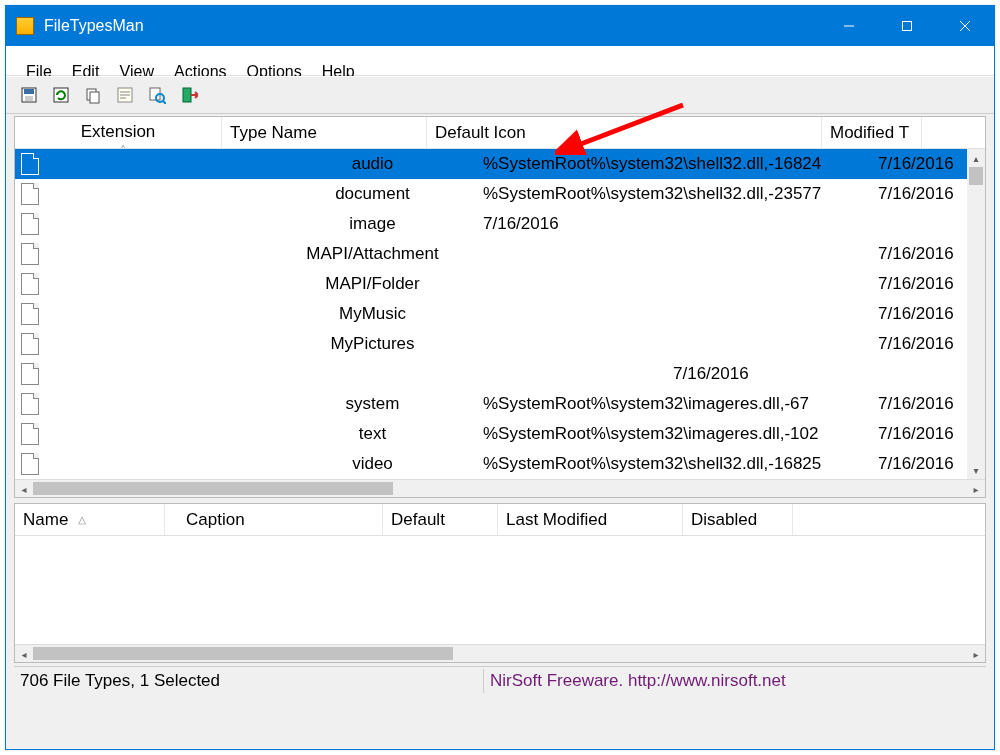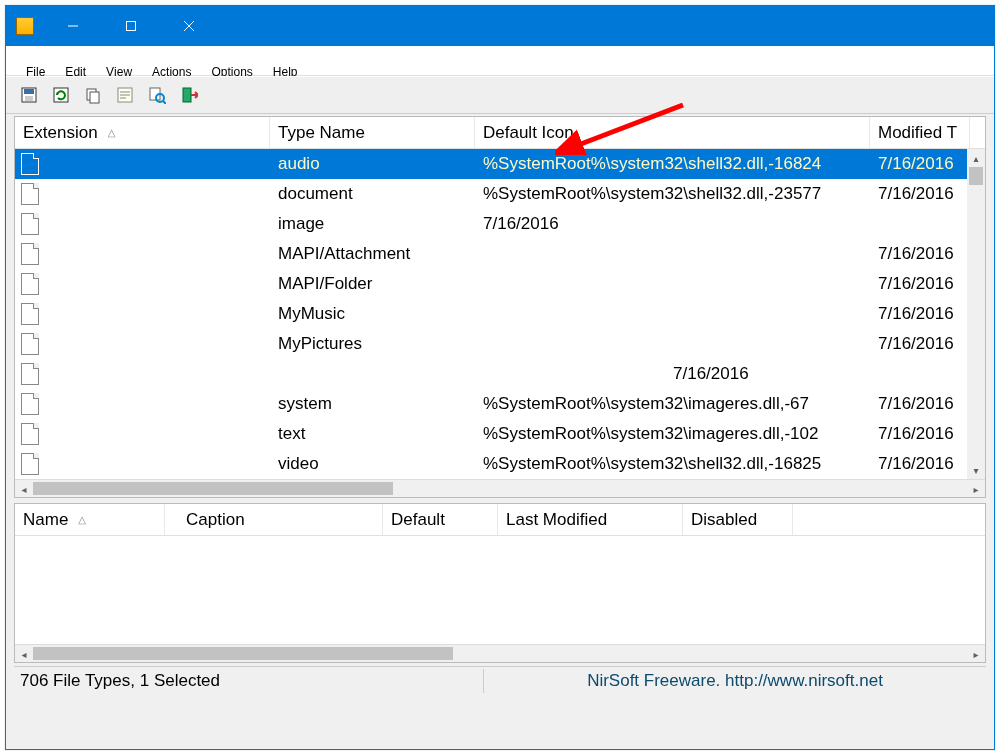--- a/index.html
+++ b/index.html
@@ -25,21 +25,21 @@
   .titlebar .win-btn {
     width: 58px; height: 100%; display: flex; align-items: center; justify-content: center;
     color: #fff;
   }
   .win-btn svg { stroke: #fff; stroke-width: 1; fill: none; }
   
   .menubar {
     height: 30px; background: #fff; border-bottom: 1px solid #e0e0e0;
     display: flex; align-items: center; padding-left: 10px;
   }
-  .menubar .menu-item { padding: 3px 10px; font-size: 12px; cursor: default; margin-top: 22px; }
+  .menubar .menu-item { padding: 3px 10px; font-size: 16px; cursor: default; margin-top: 22px; }
   .menubar .menu-item span { display: inline-block; }
   .menubar .menu-item .ul { text-decoration: underline; }
   
   .toolbar {
     height: 38px; background: #efefef; border-top: 1px solid #fff; border-bottom: 1px solid #ccc;
     display: flex; align-items: center; padding-left: 10px; gap: 6px;
   }
   .toolbar .tbtn { width: 26px; height: 26px; display: flex; align-items: center; justify-content: center; }
   
   .panel {
@@ -56,21 +56,21 @@
   .hcell {
     border-right: 1px solid #e8e8e8; padding: 5px 8px; font-size: 17px;
     white-space: nowrap; overflow: hidden; display: flex; align-items: center;
   }
   .sort-arrow { margin-left: 10px; font-size: 10px; color: #888; }
   
   .listbody { flex: 1; overflow: hidden; position: relative; }
   .row {
     height: 30px; display: flex; align-items: center; font-size: 17px;
   }
-  .row.selected { background: #0078d7; color: #fef9c3; }
+  .row.selected { background: #0078d7; color: #000000; }
   .row .cell { padding: 0 8px; white-space: nowrap; overflow: hidden; }
   .row .icon-cell { width: 28px; display: flex; justify-content: center; padding: 0 4px 0 6px; }
   .file-icon {
     width: 18px; height: 22px; border: 1px solid #888; background: #fff;
     position: relative;
   }
   .file-icon.sel { border-color: #fff; background: #0078d7; }
   .file-icon::before {
     content: ""; position: absolute; top: -1px; right: -1px; width: 5px; height: 5px;
     background: #f0f0f0; border-left: 1px solid #888; border-bottom: 1px solid #888;
@@ -89,43 +89,44 @@
     height: 18px; background: #f0f0f0; border-top: 1px solid #ddd; display: flex; flex-shrink: 0;
   }
   .hscroll .track { flex: 1; position: relative; }
   .hscroll .thumb { position: absolute; top: 2px; bottom: 2px; background: #c2c2c2; }
   
   .statusbar {
     height: 28px; margin: 3px 8px 3px 8px; display: flex; font-size: 17px; border-top: 1px solid #ccc;
     align-items: center;
   }
   .statusbar .cell1 { width: 470px; border-right: 1px solid #ccc; padding: 2px 6px; }
-  .statusbar .cell2 { flex: 1; padding: 2px 6px; color: #0c4a6e; text-align: center; }
+  .statusbar .cell2 { flex: 1; padding: 2px 6px; color: #701a75; }
   
   .red-arrow { position: absolute; pointer-events: none; }
   
-  .uc-ext { width: 255px; }
-  .uc-type { width: 205px; }
+  .uc-ext { width: 207px; flex-direction: column; }
+  .uc-type { width: 205px; text-align: center; }
   .uc-icon { width: 395px; }
   .uc-mod { width: 100px; }
   
   .lc-name { width: 150px; }
   .lc-cap { width: 205px; margin-left: 13px; }
   .lc-def { width: 115px; }
   .lc-dis { width: 110px; }
   .lc-last { width: 185px; }
   .lc-cmd { width: 200px; }
 </style>
 </head>
 <body>
 
 <div class="window">
 
   <div class="titlebar">
     <div class="app-icon"></div>
+    <div class="title">FileTypesMan</div>
     <div class="win-controls">
       <div class="win-btn">
         <svg width="12" height="12">
             <line x1="1" y1="6" x2="11" y2="6"></line>
           </svg>
       </div>
       <div class="win-btn">
         <svg width="12" height="12">
             <rect x="1.5" y="1.5" width="9" height="9"></rect>
           </svg>

